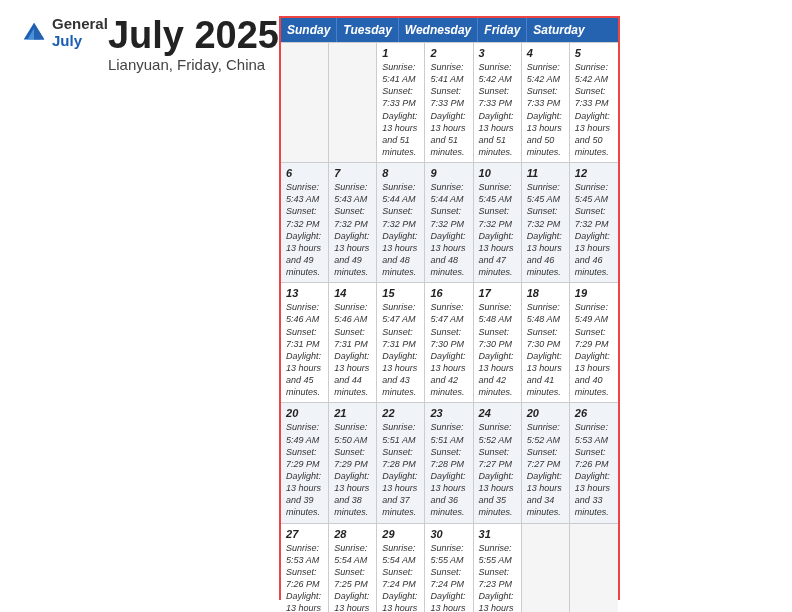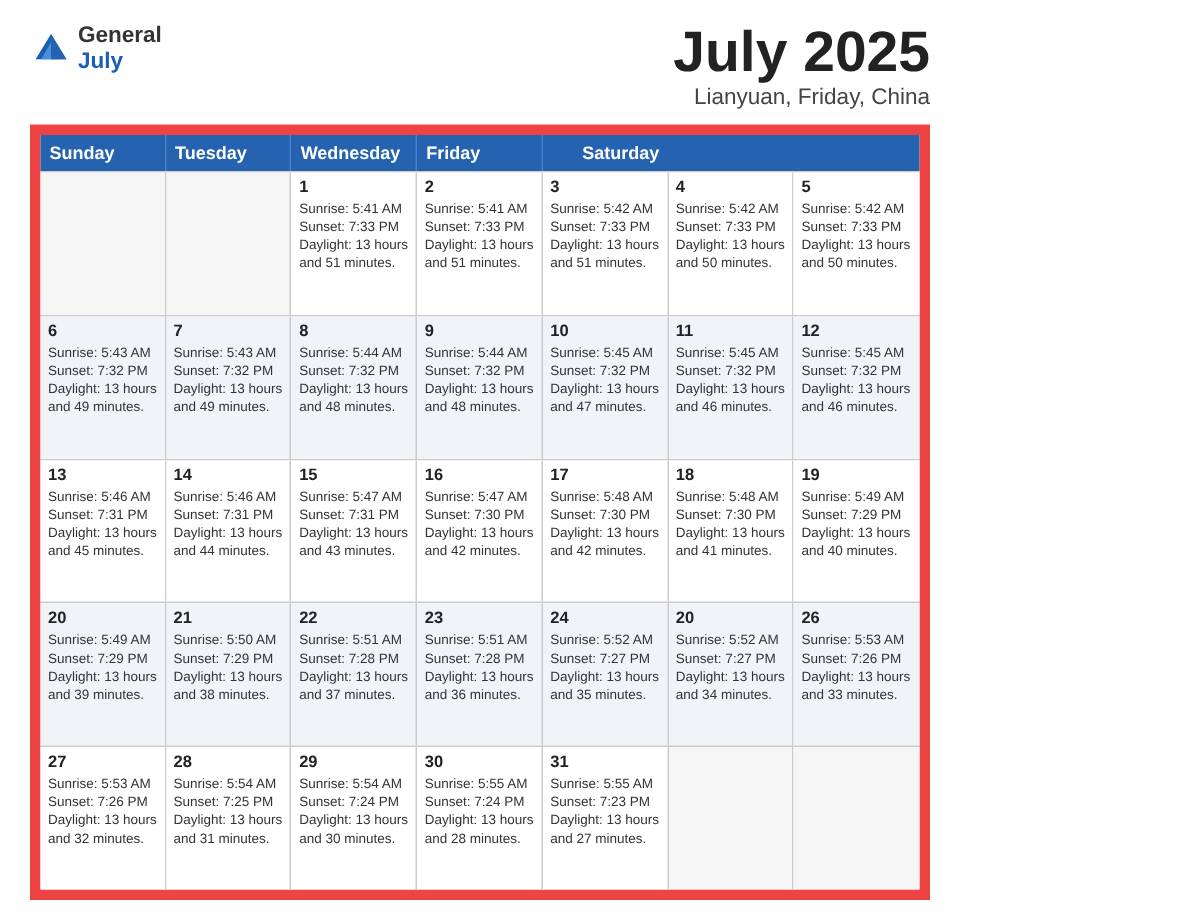--- a/index.html
+++ b/index.html
@@ -8,21 +8,20 @@
       height: 612px;
       font-family: Arial, sans-serif;
       background: #fff;
       overflow: hidden;
     }
     .page {
       width: 640px;
       height: 612px;
       padding: 16px 20px 12px 20px;
       display: flex;
-      flex-direction: column;
     }
     .header {
       display: flex;
       align-items: flex-start;
       justify-content: space-between;
       margin-bottom: 10px;
     }
     .logo {
       display: flex;
       align-items: center;
@@ -41,38 +40,38 @@
     .logo-blue {
       font-size: 15px;
       font-weight: bold;
       color: #1a5fb4;
     }
     .logo-icon {
       width: 28px;
       height: 28px;
     }
     .title-block {
-      text-align: right;
     }
     .month-title {
       font-size: 38px;
       font-weight: bold;
       color: #222;
       line-height: 1;
     }
     .location-title {
       font-size: 15px;
       color: #444;
       margin-top: 2px;
     }
     .calendar {
       flex: 1;
       display: flex;
       flex-direction: column;
-      border: 7px solid #ef4444;
+      border: 2px solid #ef4444;
+      font-style: italic;
     }
     .cal-header {
       display: grid;
       grid-template-columns: repeat(7, 1fr);
       background: #2563b0;
     }
     .cal-header-cell {
       color: #fff;
       font-size: 12px;
       font-weight: bold;

